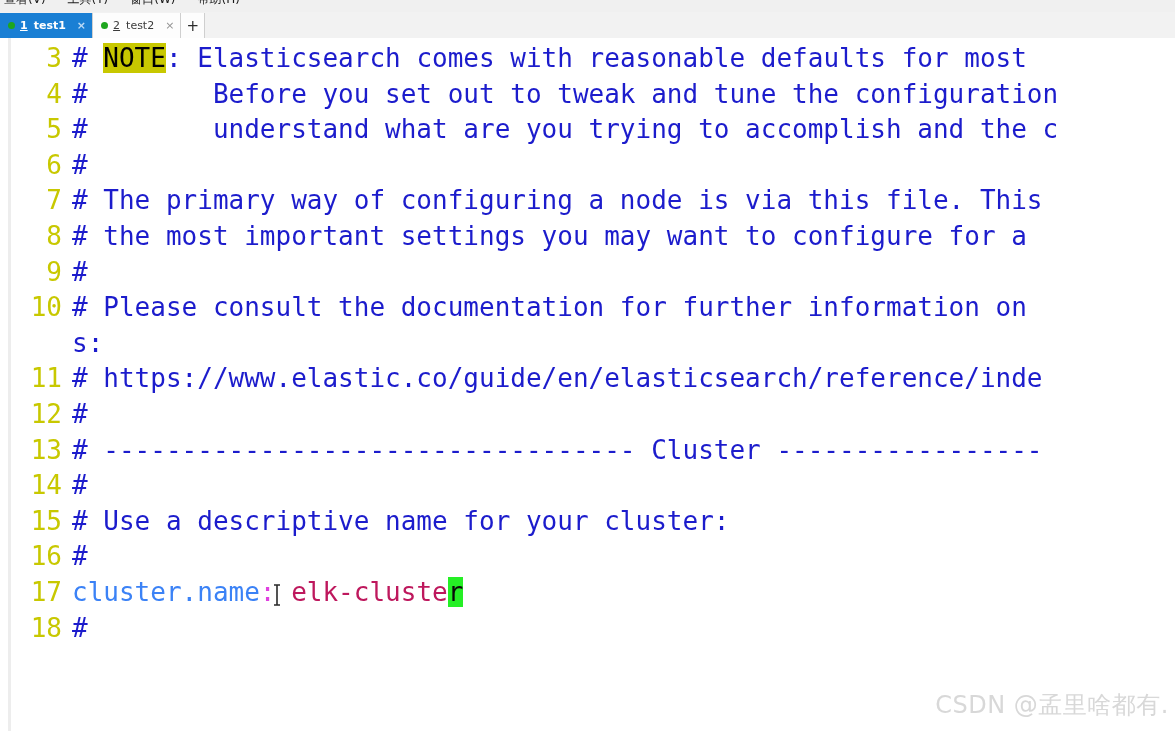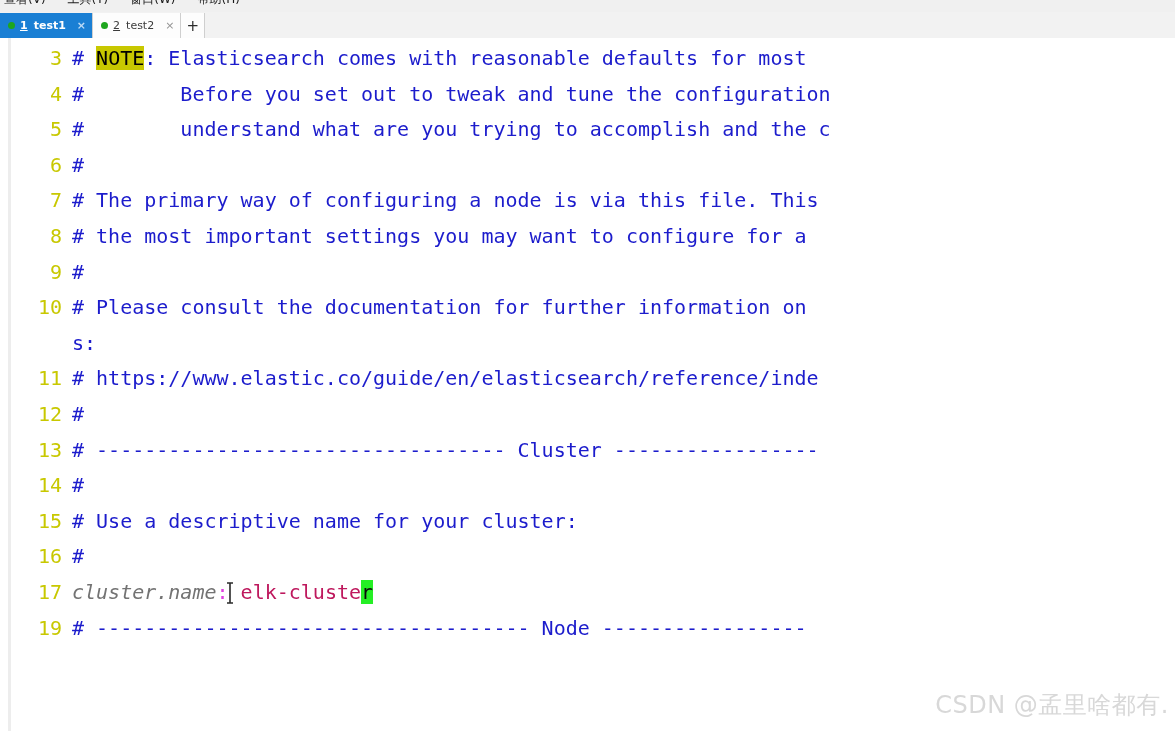--- a/index.html
+++ b/index.html
@@ -123,40 +123,40 @@
     top: 0; left: 8px;
     width: 3px;
     height: 693px;
     background: #ededed;
   }
   #code {
     position: absolute;
     top: 0; left: 0;
     padding-top: 3px;
     font-family: "DejaVu Sans Mono", monospace;
-    font-size: 20px;
+    font-size: 26px;
     line-height: 35.6px;
     white-space: pre;
     letter-spacing: 0px;
   }
   .row { height: 35.6px; }
   .ln {
     display: inline-block;
     width: 62px;
     text-align: right;
     color: #c8c800;
     padding-right: 10px;
   }
   .ln-blank {
     display: inline-block;
     width: 62px;
     padding-right: 10px;
   }
   .cm   { color: #1c1ccc; }     
-  .key  { color: #737373; font-style: italic; }     
+  .key  { color: #3b82f6; }     
   .colon{ color: #e040e0; }     
   .val  { color: #be185d; }     
   .note-hl {
     background: #c8c800;
     color: #000000;
   }
   .cursor-block {
     background: #25ef25;
     color: #0a0a0a;
   }
@@ -210,15 +210,15 @@
   <div id="tab-add">
     <span>+</span>
   </div>
   <div class="tabfill"></div>
 </div>
 
 <div id="terminal">
   <div id="gutter-strip"></div>
   <div id="code"><div class="row"><span class="ln">3</span><span class="cm"># </span><span class="note-hl">NOTE</span><span class="cm">: Elasticsearch comes with reasonable defaults for most</span></div><div class="row"><span class="ln">4</span><span class="cm">#        Before you set out to tweak and tune the configuration</span></div><div class="row"><span class="ln">5</span><span class="cm">#        understand what are you trying to accomplish and the c</span></div><div class="row"><span class="ln">6</span><span class="cm">#</span></div><div class="row"><span class="ln">7</span><span class="cm"># The primary way of configuring a node is via this file. This</span></div><div class="row"><span class="ln">8</span><span class="cm"># the most important settings you may want to configure for a</span></div><div class="row"><span class="ln">9</span><span class="cm">#</span></div><div class="row"><span class="ln">10</span><span class="cm"># Please consult the documentation for further information on</span></div><div class="row"><span class="ln-blank"></span><span class="cm">s:</span></div><div class="row"><span class="ln">11</span><span class="cm"># https://www.elastic.co/guide/en/elasticsearch/reference/inde</span></div><div class="row"><span class="ln">12</span><span class="cm">#</span></div><div class="row"><span class="ln">13</span><span class="cm"># ---------------------------------- Cluster -----------------</span></div><div class="row"><span class="ln">14</span><span class="cm">#</span></div><div class="row"><span class="ln">15</span><span class="cm"># Use a descriptive name for your cluster:</span></div><div class="row"><span class="ln">16</span><span class="cm">#</span></div><div class="row"><span class="ln">17</span><span class="key">cluster.name</span><span class="colon">:</span><span class="ibeam"><svg width="12" height="24" viewBox="0 0 12 24">
             <path d="M3 2 H9 M6 2 V22 M3 22 H9" stroke="#2a2a2a" stroke-width="1.6" fill="none"></path>
-          </svg></span><span class="val"> elk-cluste</span><span class="cursor-block">r</span></div><div class="row"><span class="ln">19</span><span class="cm"># ------------------------------------ Node -----------------</span></div></div>
+          </svg></span><span class="val"> elk-cluste</span><span class="cursor-block">r</span></div><div class="row"><span class="ln">18</span><span class="cm">#</span></div></div>
   <div id="watermark">CSDN @孟里啥都有.</div>
 </div>
 
 </body></html>

